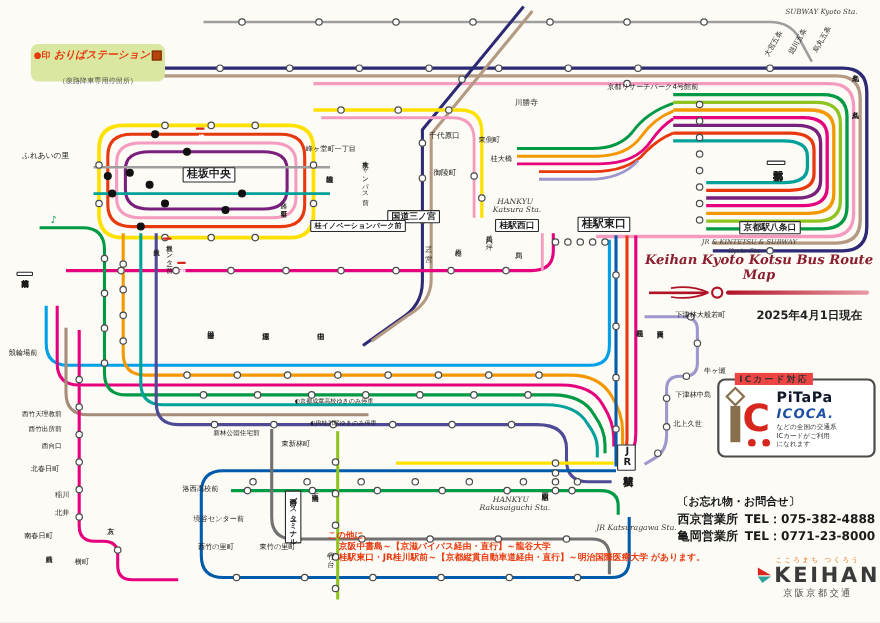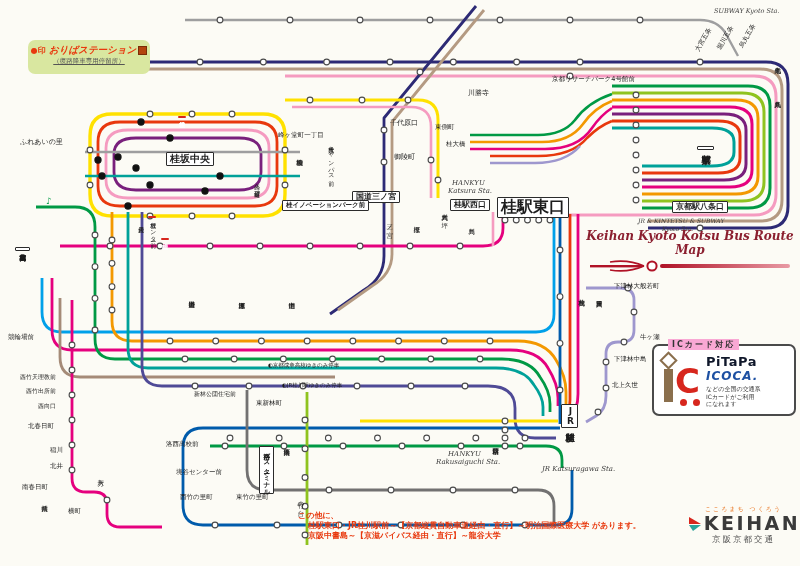--- a/index.html
+++ b/index.html
@@ -12,31 +12,31 @@
   .lbl.box{background:#fff;border:1px solid #2b2b2b;padding:1px 3px;font-weight:bold;border-radius:1px;}
   .lbl.redbox{background:#d7261d;color:#fff;padding:1px 1px;border-radius:1px;}
   .lbl.it{font-family:"DejaVu Serif","Liberation Serif",serif;font-style:italic;color:#3a3a3a;}
   .lbl.rot{transform:rotate(-60deg);transform-origin:left bottom;}
   
   .legend{position:absolute;left:28px;top:40px;width:122px;height:34px;background:#d9e7a0;
           border-radius:7px;z-index:4;text-align:center;padding-top:4px;box-sizing:border-box;}
   .legend .l1{font-size:9.5px;font-weight:bold;color:#e8380d;font-style:italic;}
   .legend .l1 .mk{font-style:normal;font-size:8px;}
   .legend .ic{display:inline-block;width:7px;height:7px;background:#b3440e;border:1px solid #7b2d07;vertical-align:middle;margin-left:2px;}
-  .legend .l2{font-size:6.5px;color:#555;margin-top:0;text-decoration:underline;}
+  .legend .l2{font-size:6.5px;color:#555;margin-top:12px;}
   
   .titleblk{position:absolute;left:584px;top:228px;width:212px;z-index:4;text-align:center;}
   .titleblk .jp{font-size:14.5px;font-weight:bold;color:#111;letter-spacing:0.5px;}
   .titleblk .en{font-family:"DejaVu Serif","Liberation Serif",serif;font-style:italic;font-weight:bold;
                 font-size:12px;color:#8b1f2f;margin-top:1px;}
   .titleblk .date{font-size:10.5px;font-weight:bold;color:#222;margin-top:3px;text-align:right;padding-right:12px;}
   
   .icbox{position:absolute;left:652px;top:344px;width:140px;height:68px;border:2px solid #4a4a4a;
          border-radius:7px;background:#fff;z-index:4;}
-  .icbox .hdr{position:absolute;top:-7px;left:14px;background:#f9a8d4;padding:0 4px;font-size:8px;
+  .icbox .hdr{position:absolute;top:-7px;left:14px;background:#ef4444;padding:0 4px;font-size:8px;
               letter-spacing:2px;color:#333;font-weight:bold;}
   .icbox .row{display:flex;padding:8px 4px 0 6px;}
   .icmark{position:relative;width:46px;height:52px;flex:none;}
   .icmark .dia{position:absolute;left:2px;top:0px;width:9px;height:9px;border:2px solid #8a6f4d;transform:rotate(45deg);}
   .icmark .bar{position:absolute;left:4px;top:15px;width:9px;height:33px;background:#8a6f4d;}
   .icmark .c{position:absolute;left:15px;top:10px;font-size:34px;line-height:34px;font-weight:bold;color:#d7261d;font-family:"DejaVu Sans",sans-serif;}
   .icmark .w1,.icmark .w2{position:absolute;bottom:0px;width:7px;height:7px;border-radius:50%;background:#d7261d;}
   .icmark .w1{left:20px;} .icmark .w2{left:33px;}
   .icbox .brands .pitapa{font-size:13px;font-weight:bold;color:#0f172a;letter-spacing:0.5px;}
   .icbox .brands .icoca{font-size:12px;font-weight:bold;font-style:italic;color:#1d50a2;letter-spacing:1px;}
@@ -46,21 +46,21 @@
   .contact .t{font-size:10px;font-weight:bold;}
   .contact .r{font-size:11px;font-weight:bold;margin-top:1px;}
   .contact .r .o{margin-right:6px;}
   
   .logo{position:absolute;left:666px;top:505px;width:155px;z-index:4;text-align:center;}
   .logo .tag{font-size:6px;color:#e8701a;letter-spacing:2px;}
   .logo .name{font-size:19px;font-weight:bold;color:#3a3a3a;letter-spacing:2.5px;line-height:1;}
   .logo .name svg{vertical-align:-1px;margin-right:2px;}
   .logo .co{font-size:8.5px;color:#555;letter-spacing:2px;margin-top:1px;}
   
-  .note{position:absolute;left:298px;top:511px;z-index:4;color:#e8380d;font-size:8px;font-weight:bold;line-height:1.25;}
+  .note{position:absolute;left:298px;top:482px;z-index:4;color:#e8380d;font-size:8px;font-weight:bold;line-height:1.25;}
   .note .i{margin-left:10px;}
   .wing{margin-top:2px;}
 </style>
 </head>
 <body>
 
 <div class="stage">
 
   <svg class="rt" id="rt" width="800" height="566">
       <path d="M185,20 H700 Q718,20 726,34 L738,56" stroke="#9e9e9f" stroke-width="2.4" fill="none" stroke-linejoin="round"></path>
@@ -253,21 +253,21 @@
       <circle cx="102" cy="176" r="3.1" fill="#111" stroke="#111" stroke-width="1.1"></circle>
       <circle cx="220" cy="176" r="3.1" fill="#111" stroke="#111" stroke-width="1.1"></circle>
       <circle cx="98" cy="160" r="3.1" fill="#111" stroke="#111" stroke-width="1.1"></circle>
       <circle cx="136" cy="168" r="3.1" fill="#111" stroke="#111" stroke-width="1.1"></circle>
     </svg>
   <div id="labels">
       <div class="lbl box" style="left: 166px; top: 152px; font-size: 10px;">桂坂中央</div>
       <div class="lbl box" style="left: 352px; top: 191px; font-size: 8px;">国道三ノ宮</div>
       <div class="lbl box" style="left: 282px; top: 200px; font-size: 6.5px;">桂イノベーションパーク前</div>
       <div class="lbl box" style="left: 450px; top: 199px; font-size: 8px;">桂駅西口</div>
-      <div class="lbl box" style="left: 497px; top: 197px; font-size: 16px;">桂駅東口</div>
+      <div class="lbl box" style="left: 525px; top: 197px; font-size: 10px;">桂駅東口</div>
       <div class="lbl box" style="left: 672px; top: 201px; font-size: 8px;">京都駅八条口</div>
       <div class="lbl v box" style="left: 697px; top: 146px; font-size: 9px;">京都駅前</div>
       <div class="lbl v box" style="left: 561px; top: 404px; font-size: 9px;">JR桂川駅前</div>
       <div class="lbl v box" style="left: 259px; top: 446px; font-size: 6.5px;">洛西バスターミナル</div>
       <div class="lbl v box" style="left: 15px; top: 247px; font-size: 6.5px;">京都成章高校前</div>
       <div class="lbl v redbox" style="left: 178px; top: 116px; font-size: 6px;">桂坂小学校前</div>
       <div class="lbl v redbox" style="left: 148px; top: 216px; font-size: 6px;">桂坂公園前</div>
       <div class="lbl v redbox" style="left: 161px; top: 238px; font-size: 6px;">大枝山町</div>
       <div class="lbl" style="left: 20px; top: 139px; font-size: 7px;">ふれあいの里</div>
       <div class="lbl" style="left: 46px; top: 197px; font-size: 9px; color: rgb(0, 153, 68);">♪</div>
@@ -281,21 +281,21 @@
       <div class="lbl" style="left: 614px; top: 283px; font-size: 6.5px;">下津林大般若町</div>
       <div class="lbl" style="left: 640px; top: 334px; font-size: 6.5px;">牛ヶ瀬</div>
       <div class="lbl" style="left: 614px; top: 356px; font-size: 6.5px;">下津林中島</div>
       <div class="lbl" style="left: 612px; top: 382px; font-size: 6.5px;">北上久世</div>
       <div class="lbl" style="left: 166px; top: 441px; font-size: 6.5px;">洛西高校前</div>
       <div class="lbl" style="left: 176px; top: 469px; font-size: 6.5px;">境谷センター前</div>
       <div class="lbl" style="left: 164px; top: 494px; font-size: 6.5px; padding-left: 16px;">西竹の里町</div>
       <div class="lbl" style="left: 236px; top: 494px; font-size: 6.5px;">東竹の里町</div>
       <div class="lbl" style="left: 194px; top: 391px; font-size: 6px;">新林公団住宅前</div>
       <div class="lbl" style="left: 256px; top: 400px; font-size: 6.5px;">東新林町</div>
-      <div class="lbl" style="left: 8px; top: 318px; font-size: 6.5px; margin-top: 16px;">競輪場前</div>
+      <div class="lbl" style="left: 8px; top: 318px; font-size: 6.5px;">競輪場前</div>
       <div class="lbl" style="left: 20px; top: 374px; font-size: 6px;">西竹天理教前</div>
       <div class="lbl" style="left: 26px; top: 388px; font-size: 6px;">西竹出所前</div>
       <div class="lbl" style="left: 38px; top: 403px; font-size: 6px;">西向口</div>
       <div class="lbl" style="left: 28px; top: 423px; font-size: 6.5px;">北春日町</div>
       <div class="lbl" style="left: 50px; top: 447px; font-size: 6.5px;">稲川</div>
       <div class="lbl" style="left: 50px; top: 463px; font-size: 6.5px;">北井</div>
       <div class="lbl" style="left: 22px; top: 484px; font-size: 6.5px;">南春日町</div>
       <div class="lbl" style="left: 68px; top: 508px; font-size: 6.5px;">横町</div>
       <div class="lbl v" style="left: 97px; top: 474px; font-size: 6.5px;">灰方</div>
       <div class="lbl v" style="left: 41px; top: 500px; font-size: 6.5px;">八幡前</div>
@@ -323,21 +323,21 @@
       <div class="lbl v" style="left: 254px; top: 180px; font-size: 6px;">峰ヶ堂町二丁目</div>
       <div class="lbl v" style="left: 283px; top: 444px; font-size: 6.5px;">洛西大橋</div>
       <div class="lbl rot" style="left: 700px; top: 46px; font-size: 6.5px;">大宮五条</div>
       <div class="lbl rot" style="left: 722px; top: 44px; font-size: 6.5px;">堀川五条</div>
       <div class="lbl rot" style="left: 744px; top: 42px; font-size: 6.5px;">烏丸五条</div>
       <div class="lbl it" style="left: 714px; top: 8px; font-size: 6.5px;">SUBWAY Kyoto Sta.</div>
       <div class="lbl it" style="left: 452px; top: 180px; font-size: 7px;">HANKYU</div>
       <div class="lbl it" style="left: 448px; top: 188px; font-size: 7px;">Katsura Sta.</div>
       <div class="lbl it" style="left: 448px; top: 451px; font-size: 7px;">HANKYU</div>
       <div class="lbl it" style="left: 436px; top: 459px; font-size: 7px;">Rakusaiguchi Sta.</div>
-      <div class="lbl it" style="left: 542px; top: 466px; font-size: 7px; font-style: italic;">JR Katsuragawa Sta.</div>
+      <div class="lbl it" style="left: 542px; top: 477px; font-size: 7px; font-style: italic;">JR Katsuragawa Sta.</div>
       <div class="lbl it" style="left: 638px; top: 218px; font-size: 6px;">JR &amp; KINTETSU &amp; SUBWAY</div>
       <div class="lbl it" style="left: 662px; top: 226px; font-size: 6px;">Kyoto Sta.</div>
     </div>
 
   <div class="legend">
     <div class="l1"><span class="mk">●印</span>
       <span>おりばステーション</span><span class="ic"></span></div>
     <div class="l2">（復路降車専用停留所）</div>
   </div>
 
@@ -349,20 +349,21 @@
             <stop offset="0" stop-color="#b01226"></stop>
             <stop offset="1" stop-color="#e89aa4"></stop>
           </linearGradient>
         </defs>
       <rect x="6" y="6" width="52" height="2.4" fill="#b01226"></rect>
       <path d="M60,7 q-16,-7 -34,-4" stroke="#b01226" stroke-width="1.6" fill="none"></path>
       <path d="M60,7 q-16,7 -34,4" stroke="#b01226" stroke-width="1.6" fill="none"></path>
       <circle cx="68" cy="7" r="4.6" fill="#fff" stroke="#b01226" stroke-width="2"></circle>
       <rect x="76" y="5" width="130" height="4" rx="2" fill="url(#wg)"></rect>
     </svg>
+    <div class="date">2025年4月1日現在</div>
   </div>
 
   <div class="icbox">
     <div class="hdr">ICカード対応</div>
     <div class="row">
       <div class="icmark">
         <div class="dia"></div>
           <div class="bar"></div>
           <div class="c">C</div>
           <div class="w1"></div>
@@ -373,29 +374,36 @@
         <div class="icoca">ICOCA.</div>
         <div class="desc">
           <span>などの全国の交通系</span><br>
           <span>ICカードがご利用</span><br>
           <span>になれます</span>
         </div>
       </div>
     </div>
   </div>
 
+  <div class="contact">
+    <div class="t">〔お忘れ物・お問合せ〕</div>
+    <div class="r">
+      <span class="o">西京営業所</span><span>TEL：075-382-4888</span></div>
+    <div class="r">
+      <span class="o">亀岡営業所</span><span>TEL：0771-23-8000</span></div>
+  </div>
 
   <div class="logo">
     <div class="tag">こころまち つくろう</div>
     <div class="name"><svg width="15" height="16">
           <polygon points="2,2 14,9 2,9" fill="#d7261d"></polygon>
           <polygon points="2,10 14,10 6,16" fill="#2ba39b"></polygon>
         </svg><span>KEIHAN</span></div>
     <div class="co">京阪京都交通</div>
   </div>
 
   <div class="note">
     <div>この他に、</div>
+    <div class="i">京阪中書島～【京滋バイパス経由・直行】～龍谷大学</div>
     <div class="i">桂駅東口・JR桂川駅前～【京都縦貫自動車道経由・直行】～明治国際医療大学 があります。</div>
-    <div class="i">京阪中書島～【京滋バイパス経由・直行】～龍谷大学</div>
   </div>
 
 </div>
 
 </body></html>

